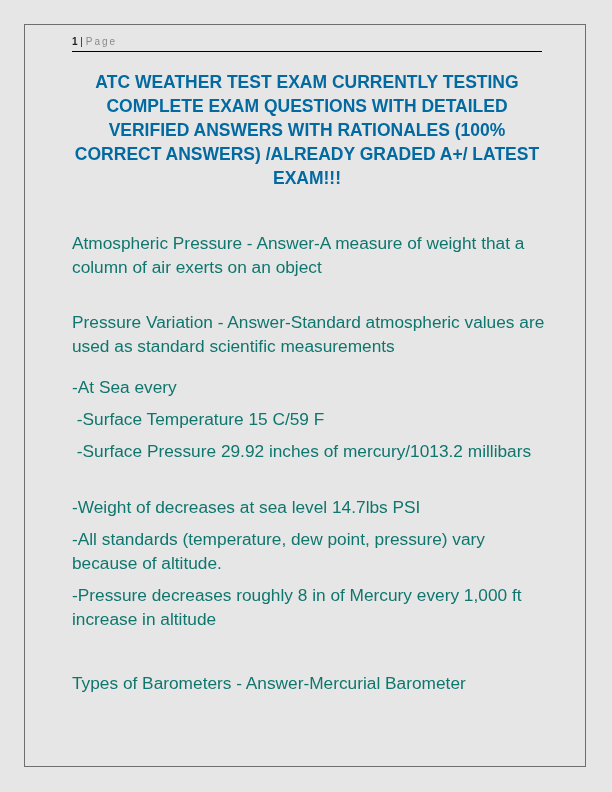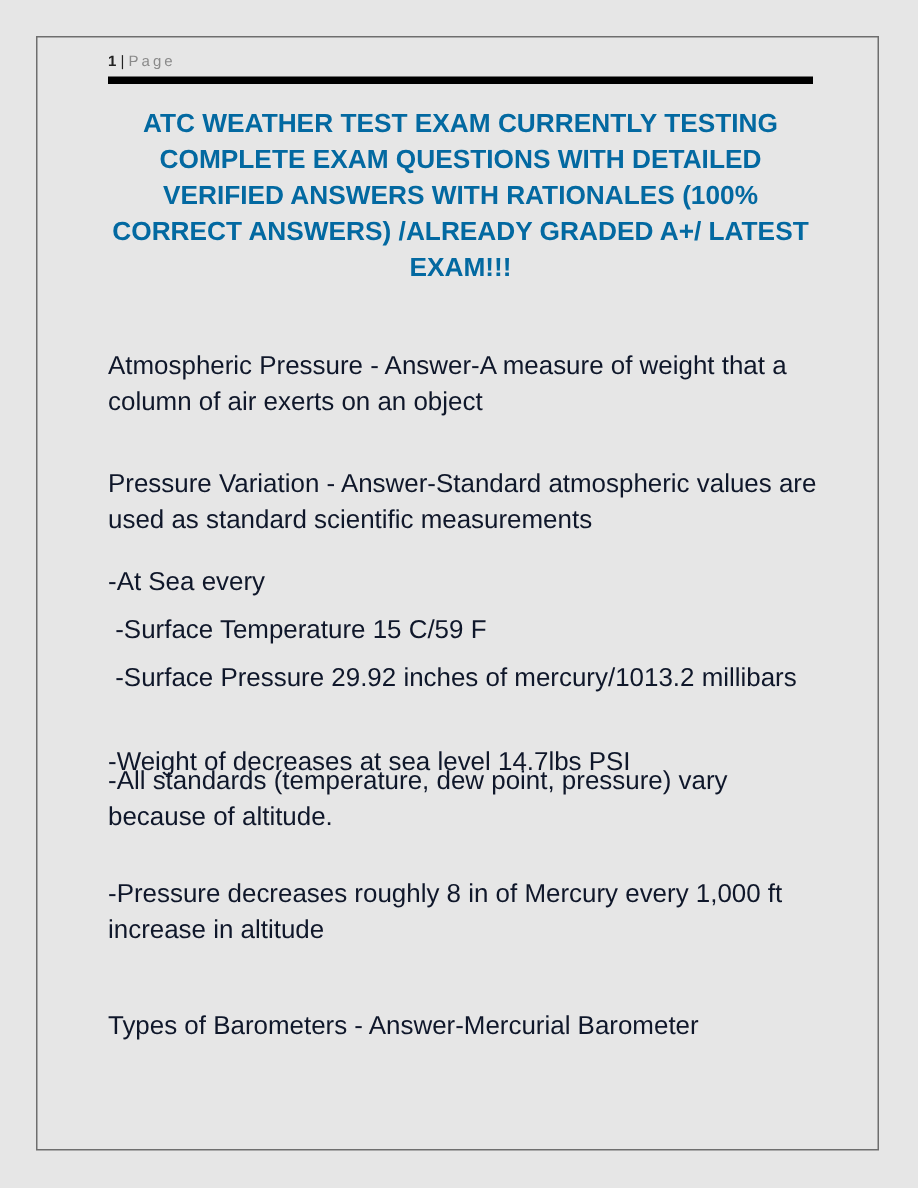--- a/index.html
+++ b/index.html
@@ -1,35 +1,35 @@
 <!DOCTYPE html>
 <html><head>
 <meta charset="utf-8">
 <style>
   html, body { margin:0; padding:0; }
   body { width:612px; height:792px; background:#e6e6e6; position:relative; overflow:hidden; font-family:"Liberation Sans", sans-serif; }
   .frame { position:absolute; left:24px; top:24px; width:562px; height:743px; border:1px solid #6e6e6e; box-sizing:border-box; }
-  .header { position:absolute; left:72px; top:36px; width:470px; height:15px; border-bottom:5px solid #000000; font-size:10px; color:#222; }
+  .header { position:absolute; left:72px; top:36px; width:470px; height:15px; border-bottom:1px solid #000000; font-size:10px; color:#222; }
   .header .num { font-weight:bold; }
   .header .pg { color:#8a8a8a; letter-spacing:2px; }
   .title { position:absolute; left:72px; top:70px; width:470px; text-align:center; color:#0369a1; font-weight:bold; font-size:17.5px; line-height:24px; }
-  .p { position:absolute; left:72px; width:475px; font-size:17.3px; line-height:24px; color:#0f172a; }
+  .p { position:absolute; left:72px; width:475px; font-size:17.3px; line-height:24px; color:#0f766e; }
 </style>
 </head>
 <body>
 
 <div class="frame"></div>
 
 <div class="header">
   <span class="num">1</span><span style="white-space:pre"> | </span><span class="pg">Page</span>
 </div>
 
 <div class="title">ATC WEATHER TEST EXAM CURRENTLY TESTING COMPLETE EXAM QUESTIONS WITH DETAILED VERIFIED ANSWERS WITH RATIONALES (100% CORRECT ANSWERS) /ALREADY GRADED A+/ LATEST EXAM!!!</div>
 
 <div class="p" style="top:231px">Atmospheric Pressure - Answer-A measure of weight that a column of air exerts on an object</div>
 <div class="p" style="top:310px">Pressure Variation - Answer-Standard atmospheric values are used as standard scientific measurements</div>
 <div class="p" style="top:375px">-At Sea every</div>
 <div class="p" style="top:407px; white-space:pre-wrap"> -Surface Temperature 15 C/59 F</div>
 <div class="p" style="top:439px; white-space:pre-wrap"> -Surface Pressure 29.92 inches of mercury/1013.2 millibars</div>
 <div class="p" style="top:495px">-Weight of decreases at sea level 14.7lbs PSI</div>
-<div class="p" style="top:508px">-All standards (temperature, dew point, pressure) vary because of altitude.</div>
+<div class="p" style="top:527px">-All standards (temperature, dew point, pressure) vary because of altitude.</div>
 <div class="p" style="top:583px">-Pressure decreases roughly 8 in of Mercury every 1,000 ft increase in altitude</div>
 <div class="p" style="top:671px">Types of Barometers - Answer-Mercurial Barometer</div>
 
 </body></html>

